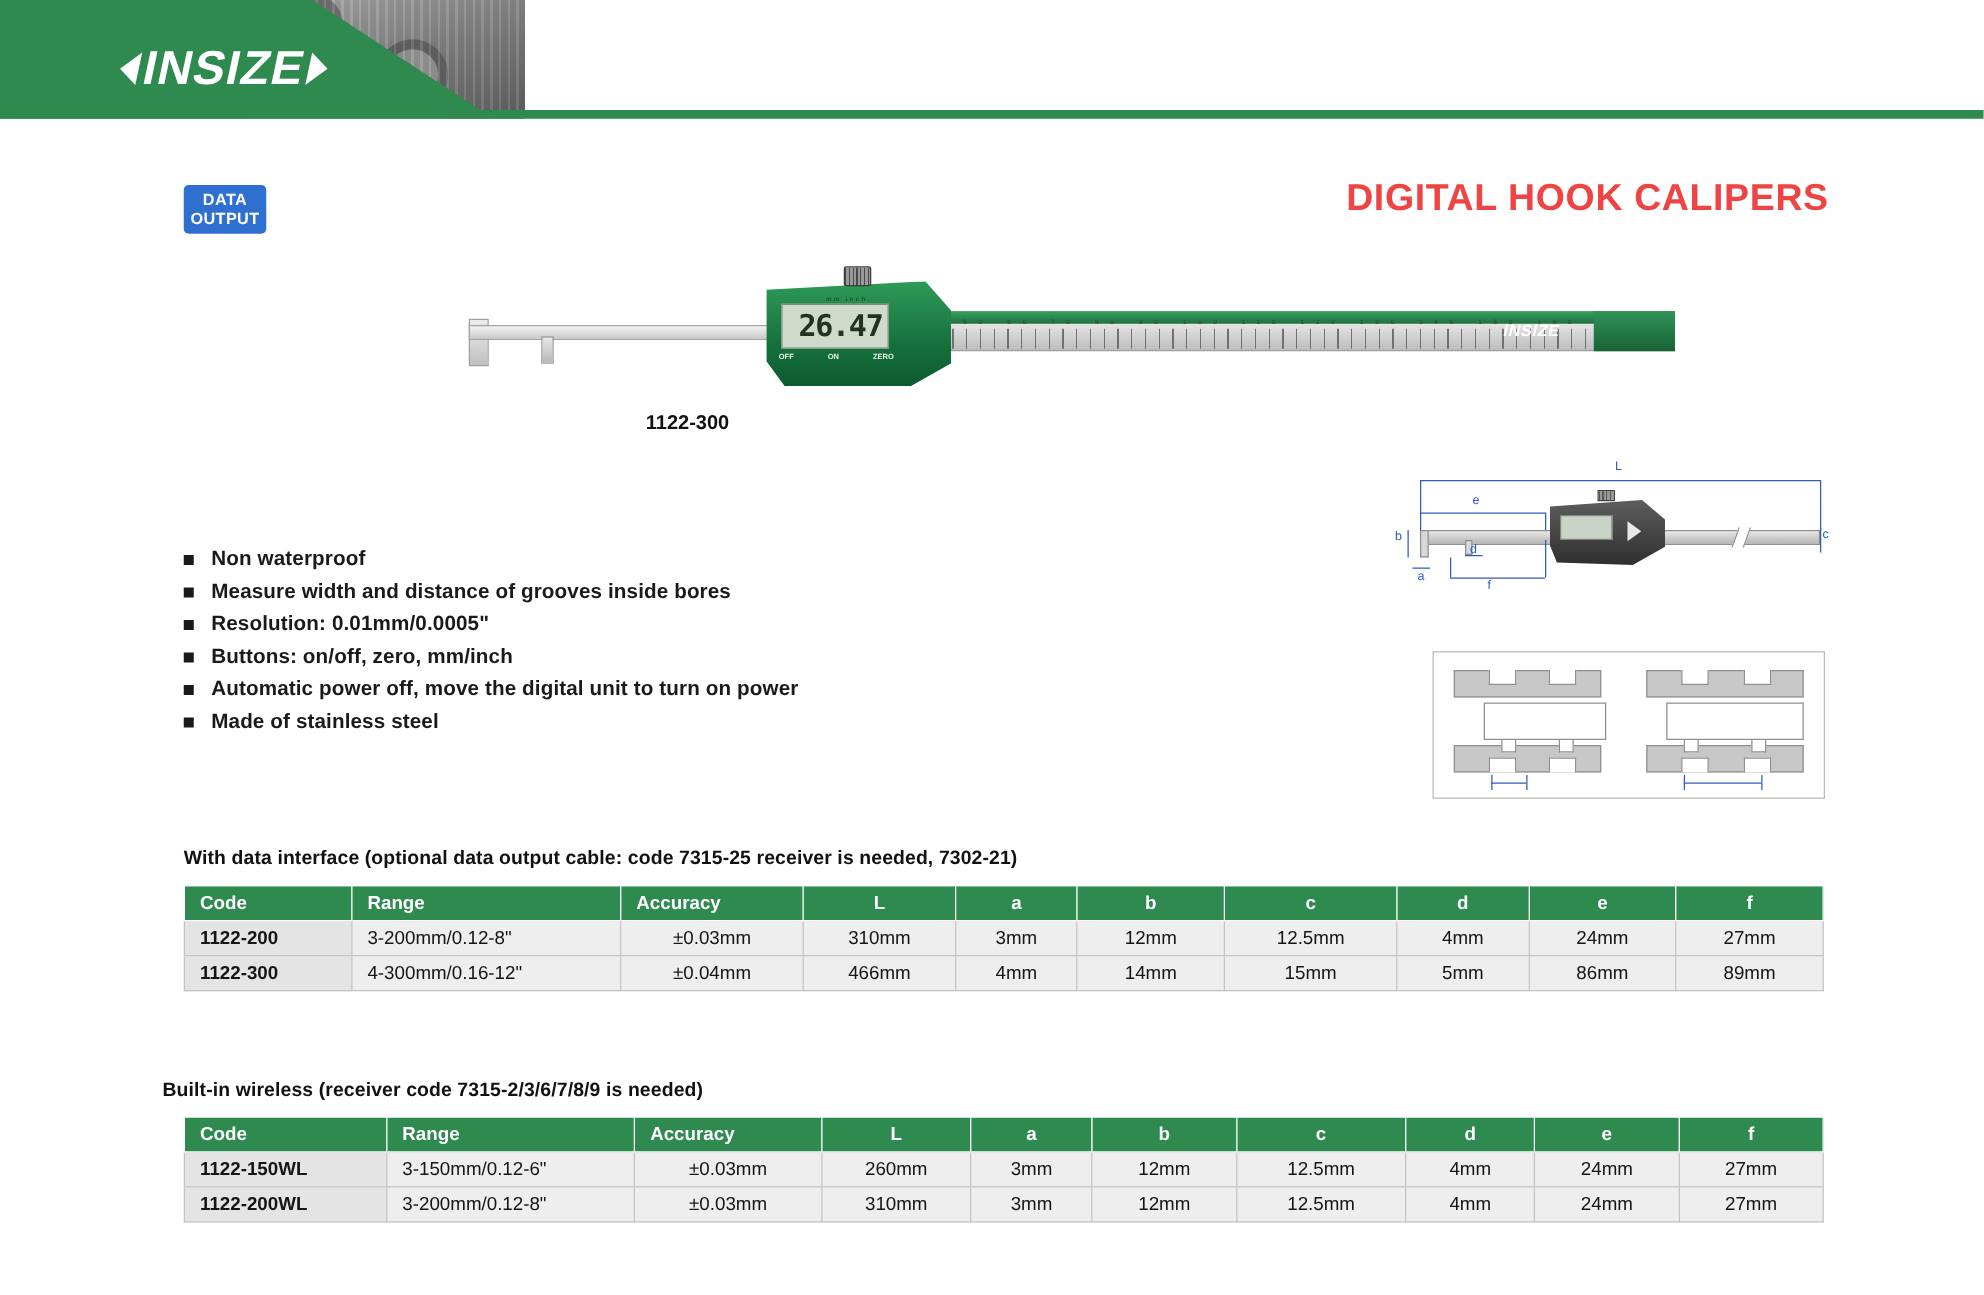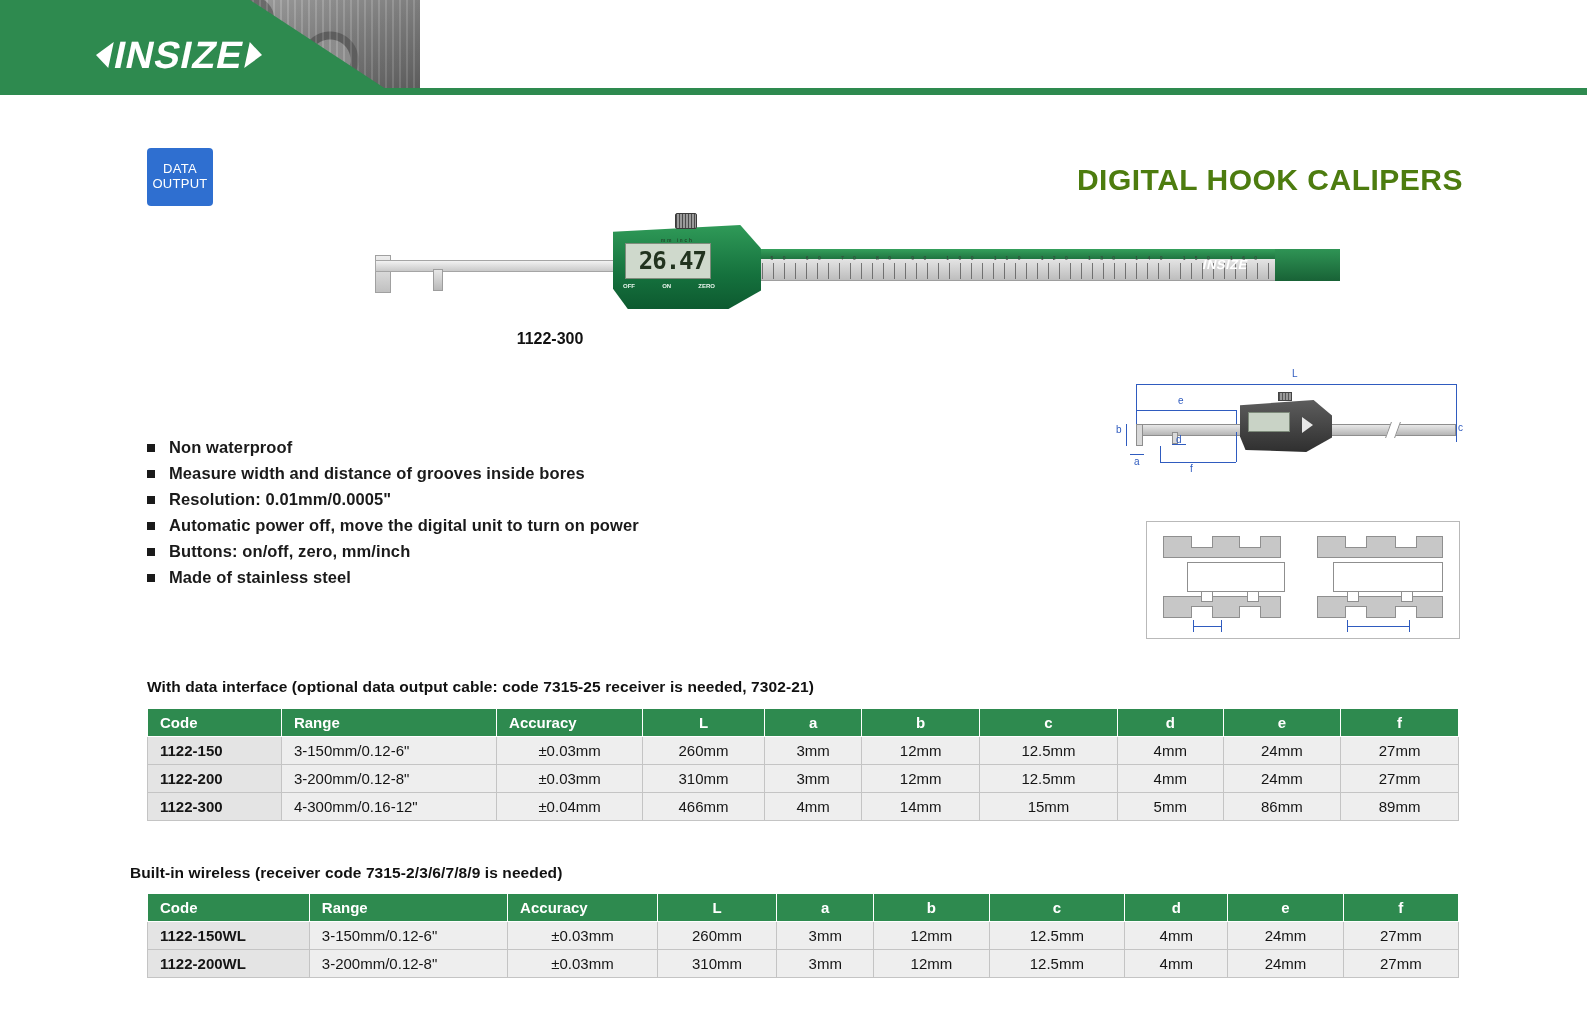--- a/index.html
+++ b/index.html
@@ -57,32 +57,31 @@
     border-top:13px solid transparent;
     border-bottom:13px solid transparent;
   }
   .logo-arrow-l { border-right:15px solid #ffffff; }
   .logo-arrow-r { border-left:15px solid #ffffff; }
 
   
   .page-title {
     position:absolute; right:124px; top:142px;
     font-size:30px; font-weight:bold; letter-spacing:0.5px;
-    color:#4d7c0f;
-    margin-top:21px;
+    color:#ef4444;
   }
 
   
   .data-badge {
     position:absolute; left:147px; top:148px;
-    width:66px; height:58px;
+    width:66px; height:39px;
     background:#2f6fd0;
     border-radius:4px;
     color:#fff;
-    font-size:13px; font-weight:normal;
+    font-size:13px; font-weight:bold;
     display:flex; flex-direction:column; align-items:center; justify-content:center;
     line-height:1.15;
     letter-spacing:0.3px;
   }
 
   
   .product-img {
     position:absolute; left:375px; top:205px; width:965px; height:110px;
   }
   .pi-hookarm {
@@ -325,22 +324,22 @@
     <span>ZERO</span>
   </div>
 </div>
 <div class="product-code">1122-300</div>
 
 <div class="features">
   <ul>
     <li>Non waterproof</li>
     <li>Measure width and distance of grooves inside bores</li>
     <li>Resolution: 0.01mm/0.0005"</li>
+    <li>Buttons: on/off, zero, mm/inch</li>
     <li>Automatic power off, move the digital unit to turn on power</li>
-    <li>Buttons: on/off, zero, mm/inch</li>
     <li>Made of stainless steel</li>
   </ul>
 </div>
 
 <div class="dim-diagram">
 
   <div class="dd-line" style="left:16px; top:22px; width:320px; height:1px;"></div>
   <div class="dd-line" style="left:16px; top:22px; width:1px; height:40px;"></div>
   <div class="dd-line" style="left:336px; top:22px; width:1px; height:40px;"></div>
   <div class="dd-lbl" style="left:172px; top:6px;">L</div>
@@ -416,32 +415,20 @@
       <th style="width:96px;">a</th>
       <th style="width:116px;">b</th>
       <th style="width:136px;">c</th>
       <th style="width:104px;">d</th>
       <th style="width:116px;">e</th>
       <th style="width:116px;">f</th>
     </tr>
   </thead>
   <tbody>
     <tr>
-      <td class="code">1122-150</td>
-      <td class="range">3-150mm/0.12-6"</td>
-      <td>±0.03mm</td>
-      <td>260mm</td>
-      <td>3mm</td>
-      <td>12mm</td>
-      <td>12.5mm</td>
-      <td>4mm</td>
-      <td>24mm</td>
-      <td>27mm</td>
-    </tr>
-    <tr>
       <td class="code">1122-200</td>
       <td class="range">3-200mm/0.12-8"</td>
       <td>±0.03mm</td>
       <td>310mm</td>
       <td>3mm</td>
       <td>12mm</td>
       <td>12.5mm</td>
       <td>4mm</td>
       <td>24mm</td>
       <td>27mm</td>

